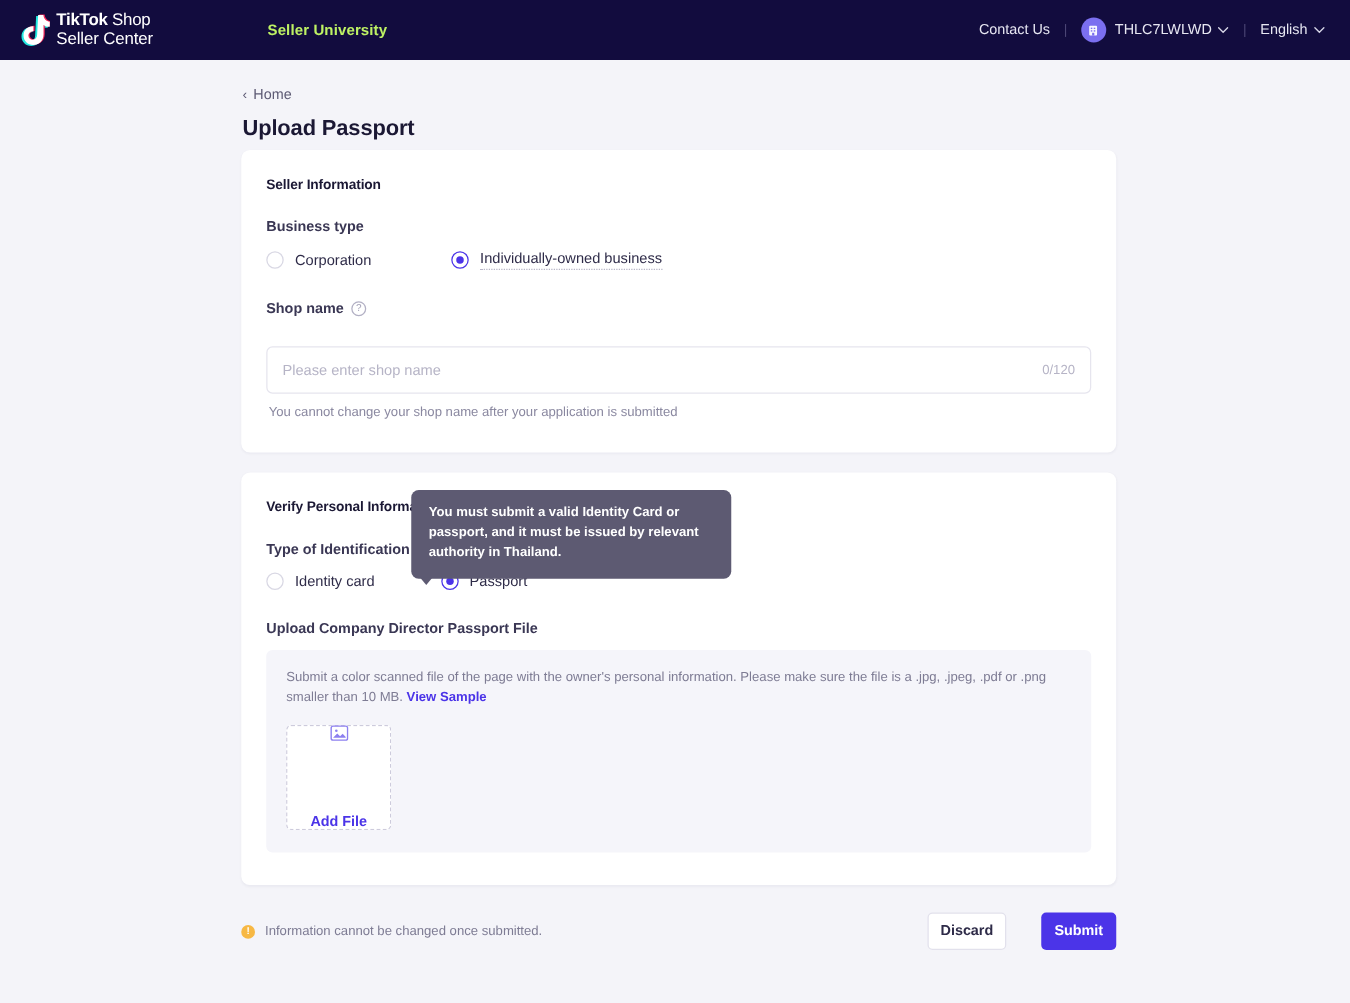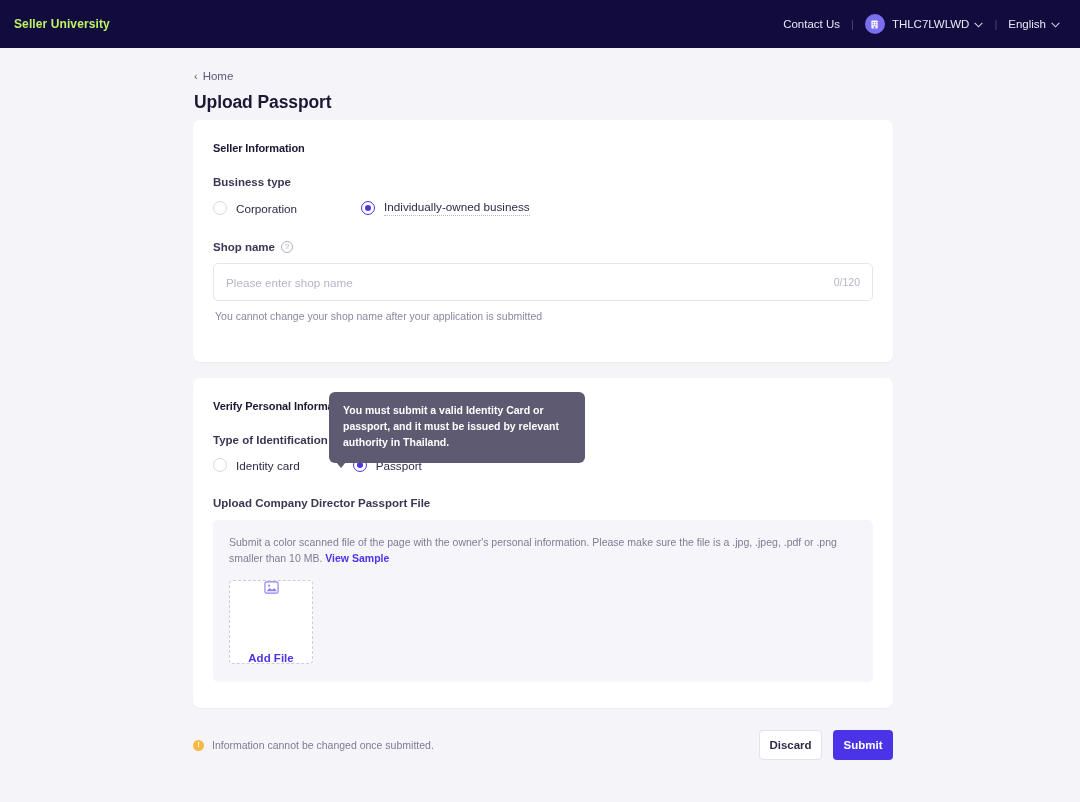--- a/index.html
+++ b/index.html
@@ -78,21 +78,21 @@
     display: flex; align-items: center; justify-content: center;
   }
   .radio.on { border: 1px solid #4b34e8; }
   .radio.on::after {
     content: ""; width: 6px; height: 6px; border-radius: 50%; background: #4b34e8;
   }
   .radio-label { font-size: 11.7px; color: #2e2b48; margin-left: 9px; }
   .radio-label.dotted { border-bottom: 1px dotted #b8b6c8; padding-bottom: 2px; }
 
   .input-box {
-    margin: 10px 20px 0 20px; height: 38px; border: 1px solid #e6e5ee;
+    margin: 24px 20px 0 20px; height: 38px; border: 1px solid #e6e5ee;
     border-radius: 5px; display: flex; align-items: center;
     padding: 0 12px; background: #fff;
   }
   .input-box input {
     flex: 1; border: 0; outline: 0; font-size: 11.7px; color: #2e2b48;
     font-family: "Liberation Sans", sans-serif; background: transparent;
   }
   .input-box input::placeholder { color: #b6b4c6; }
   .counter { font-size: 10.5px; color: #b6b4c6; margin-left: 8px; }
   .hint { font-size: 10.5px; color: #8a88a0; padding-left: 22px; margin-top: 9px; }
@@ -131,37 +131,50 @@
   .footer {
     position: absolute; left: 193px; top: 730px; width: 700px;
     display: flex; align-items: center;
   }
   .warn-dot {
     width: 11px; height: 11px; border-radius: 50%; background: #f7b844;
     display: flex; align-items: center; justify-content: center; flex: none;
   }
   .warn-dot span { color: #fff; font-size: 8px; font-weight: 700; line-height: 1; }
   .warn-text { font-size: 10.5px; color: #7e7c94; margin-left: 8px; }
-  .btns { margin-left: auto; display: flex; align-items: flex-start; gap: 11px; }
+  .btns { margin-left: auto; display: flex; align-items: flex-start; gap: 28px; }
   .btn {
     height: 30px; border-radius: 4px; font-size: 11.5px; font-weight: 700;
     display: flex; align-items: center; justify-content: center; cursor: pointer;
     font-family: "Liberation Sans", sans-serif;
   }
   .btn-ghost { width: 63px; background: #fff; border: 1px solid #e2e1ec; color: #2e2b48; }
   .btn-primary { width: 60px; background: #4b34e8; color: #fff; border: 0; }
 </style>
 </head>
 <body>
 
 <div class="page">
 
   
   <div class="topnav">
 
+    <div class="logo-wrap">
+      <div class="logo-note">
+        <svg width="26" height="28" viewBox="0 0 26 28">
+          <path d="M16.5 2 h4.2 c0.4 3.1 2.2 5.1 5.1 5.3 v4.1 c-1.9 0.1 -3.6 -0.5 -5.0 -1.5 v7.6 c0 5.3 -3.9 8.4 -8.2 8.4 -4.4 0 -7.8 -3.3 -7.8 -7.6 0 -4.4 3.6 -7.6 7.9 -7.3 v4.2 c-2.2 -0.4 -4.0 1.1 -4.0 3.1 0 2.0 1.6 3.4 3.5 3.4 2.0 0 3.5 -1.4 3.5 -3.9 z" fill="#22e8e0" transform="translate(-1.6,0.8)"></path>
+          <path d="M16.5 2 h4.2 c0.4 3.1 2.2 5.1 5.1 5.3 v4.1 c-1.9 0.1 -3.6 -0.5 -5.0 -1.5 v7.6 c0 5.3 -3.9 8.4 -8.2 8.4 -4.4 0 -7.8 -3.3 -7.8 -7.6 0 -4.4 3.6 -7.6 7.9 -7.3 v4.2 c-2.2 -0.4 -4.0 1.1 -4.0 3.1 0 2.0 1.6 3.4 3.5 3.4 2.0 0 3.5 -1.4 3.5 -3.9 z" fill="#f2265a" transform="translate(1.0,-0.4)"></path>
+          <path d="M16.5 2 h4.2 c0.4 3.1 2.2 5.1 5.1 5.3 v4.1 c-1.9 0.1 -3.6 -0.5 -5.0 -1.5 v7.6 c0 5.3 -3.9 8.4 -8.2 8.4 -4.4 0 -7.8 -3.3 -7.8 -7.6 0 -4.4 3.6 -7.6 7.9 -7.3 v4.2 c-2.2 -0.4 -4.0 1.1 -4.0 3.1 0 2.0 1.6 3.4 3.5 3.4 2.0 0 3.5 -1.4 3.5 -3.9 z" fill="#ffffff"></path>
+        </svg>
+      </div>
+      <div class="logo-text">
+        <div class="logo-line1"><span>TikTok</span><span class="thin"> Shop</span></div>
+        <div class="logo-line2">Seller Center</div>
+      </div>
+    </div>
 
     <div class="nav-center">Seller University</div>
 
     <div class="nav-right">
       <div class="item">Contact Us</div>
       <div class="nav-sep">|</div>
       <div class="item">
         <span class="avatar">
           <svg width="11" height="11" viewBox="0 0 14 14">
             <rect x="3" y="2" width="8" height="10" rx="1" fill="#ffffff" opacity="0.95"></rect>

